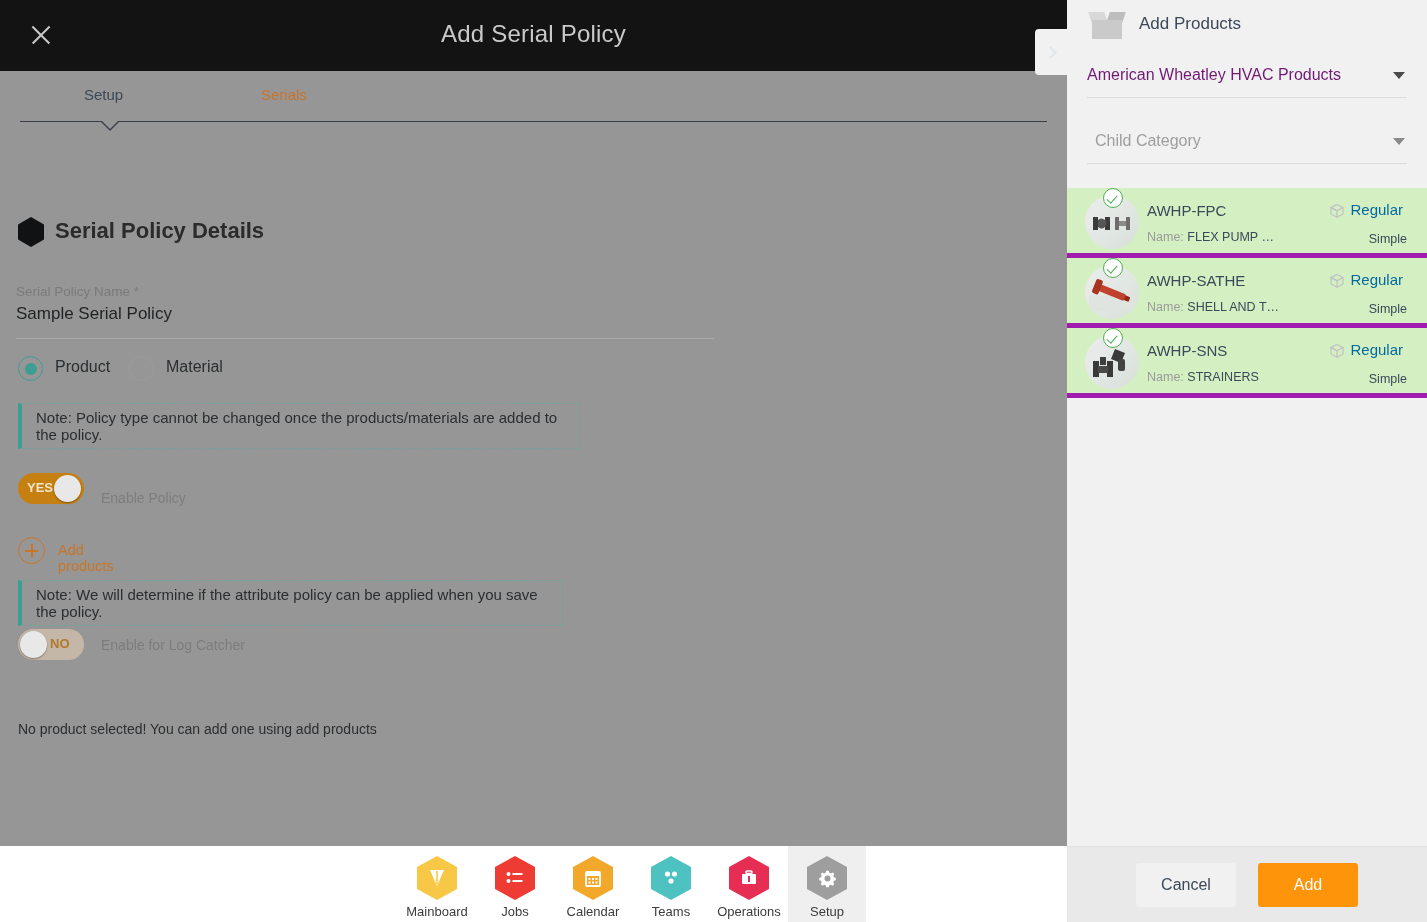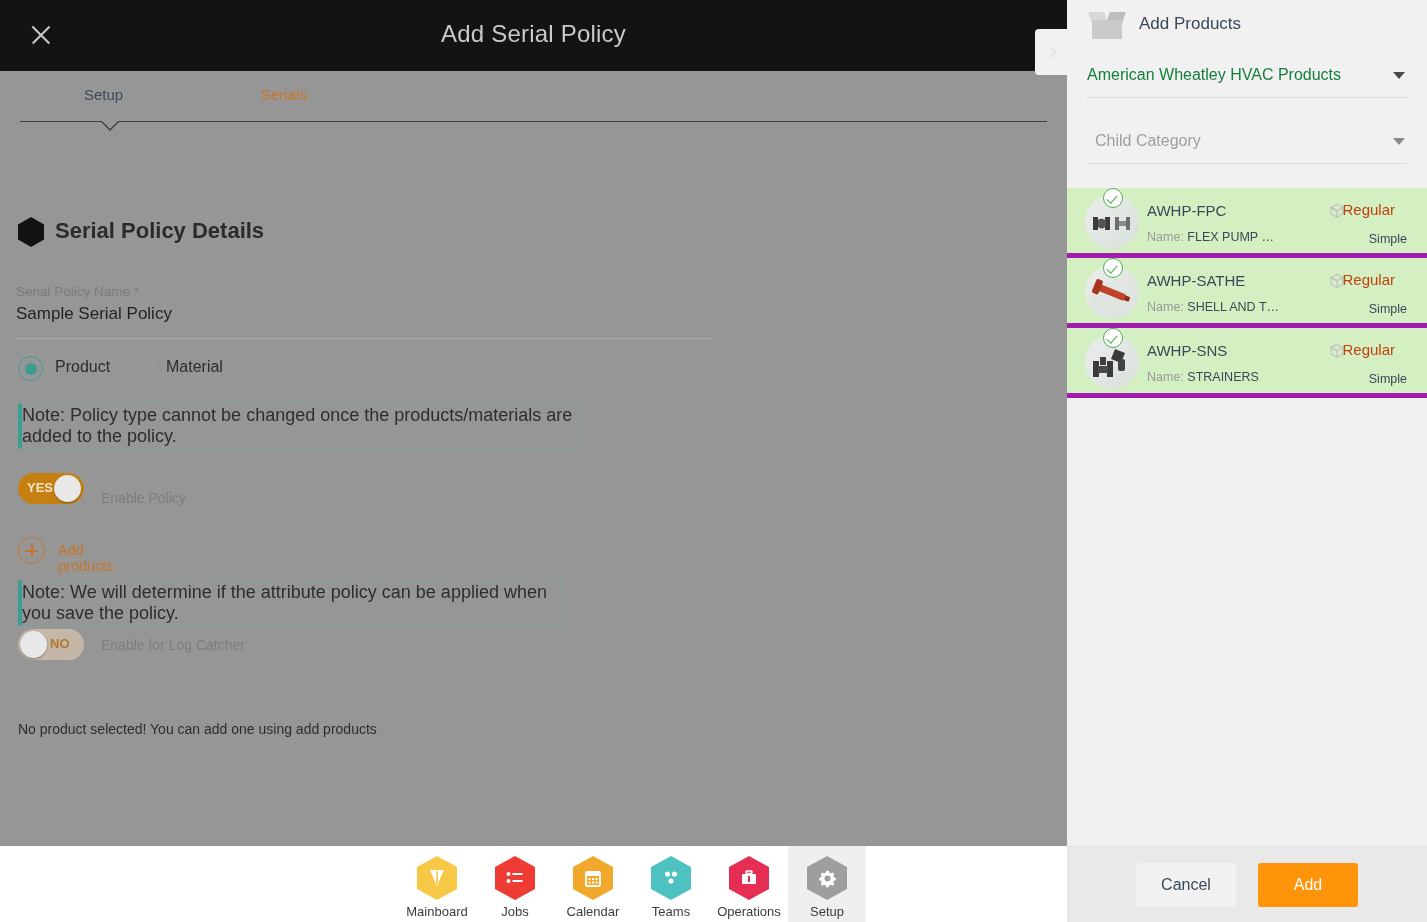--- a/index.html
+++ b/index.html
@@ -116,22 +116,22 @@
   .r1 { left: 0; }  .l1 { left: 37px; }
   .r2 { left: 111px; } .l2 { left: 148px; }
 
   
   .note {
     position: absolute;
     border: 1px dashed #6fa39c;
     border-left: 4px solid #3c9e92;
     background: transparent;
     display: flex; align-items: center;
-    padding-left: 0;
-    font-size: 18px; color: #2b2e30;
+    padding-left: 14px;
+    font-size: 15px; color: #2b2e30;
   }
   .note-1 { left: 18px; top: 332px; width: 562px; height: 46px; }
   .note-2 { left: 18px; top: 509px; width: 545px; height: 46px; }
 
   
   .toggle {
     position: absolute; width: 66px; height: 31px; border-radius: 16px;
     cursor: pointer;
   }
   .toggle .knob {
@@ -196,21 +196,21 @@
   }
   .panel-head .title {
     margin-left: 12px; font-size: 17px; color: #3c4858;
   }
 
   .selectbox {
     position: relative; margin: 0 20px; height: 46px;
     border-bottom: 1px solid #dcdcdc;
     display: flex; align-items: center; cursor: pointer;
   }
-  .selectbox .val { font-size: 16px; color: #15803d; }
+  .selectbox .val { font-size: 16px; color: #701a75; }
   .selectbox .val.placeholder { color: #9e9e9e; margin-left: 8px; }
   .caret {
     position: absolute; right: 2px; top: 20px;
     width: 0; height: 0;
     border-left: 6px solid transparent; border-right: 6px solid transparent;
     border-top: 7px solid #4a4a4a;
   }
   .selectbox.empty .caret { border-top-color: #8a8a8a; }
   .sel-1 { margin-top: 4px; }
   .sel-2 { margin-top: 20px; }
@@ -241,22 +241,22 @@
   .item-sku {
     position: absolute; left: 80px; top: 14px;
     font-size: 15px; color: #3c4858;
   }
   .item-name {
     position: absolute; left: 80px; top: 42px; font-size: 12.5px;
   }
   .item-name .k { color: #9a9a9a; }
   .item-name .v { color: #3c4858; }
   .item-type {
-    position: absolute; right: 32px; top: 13px;
-    font-size: 15px; color: #c2410c;
+    position: absolute; right: 24px; top: 13px;
+    font-size: 15px; color: #0369a1;
   }
   .cube-icon {
     position: absolute; right: 82px; top: 15px; width: 16px; height: 16px;
   }
   .item-kind {
     position: absolute; right: 20px; top: 44px;
     font-size: 12.5px; color: #3c4858;
   }
 
   .panel-spacer { flex: 1 1 auto; }

